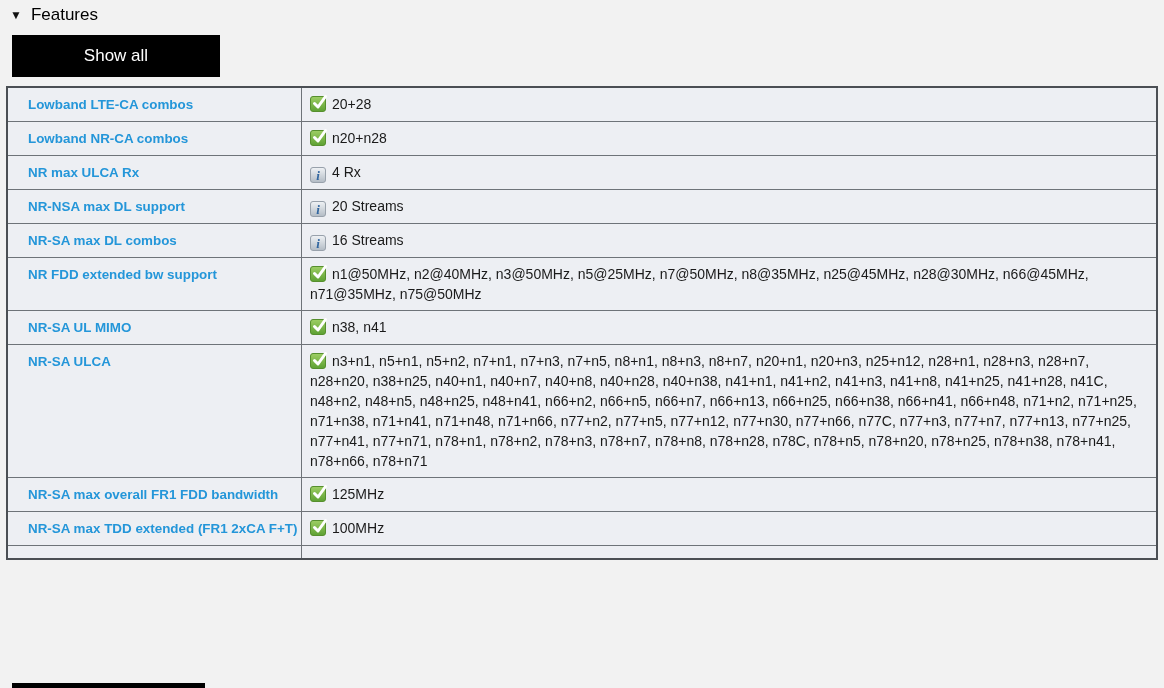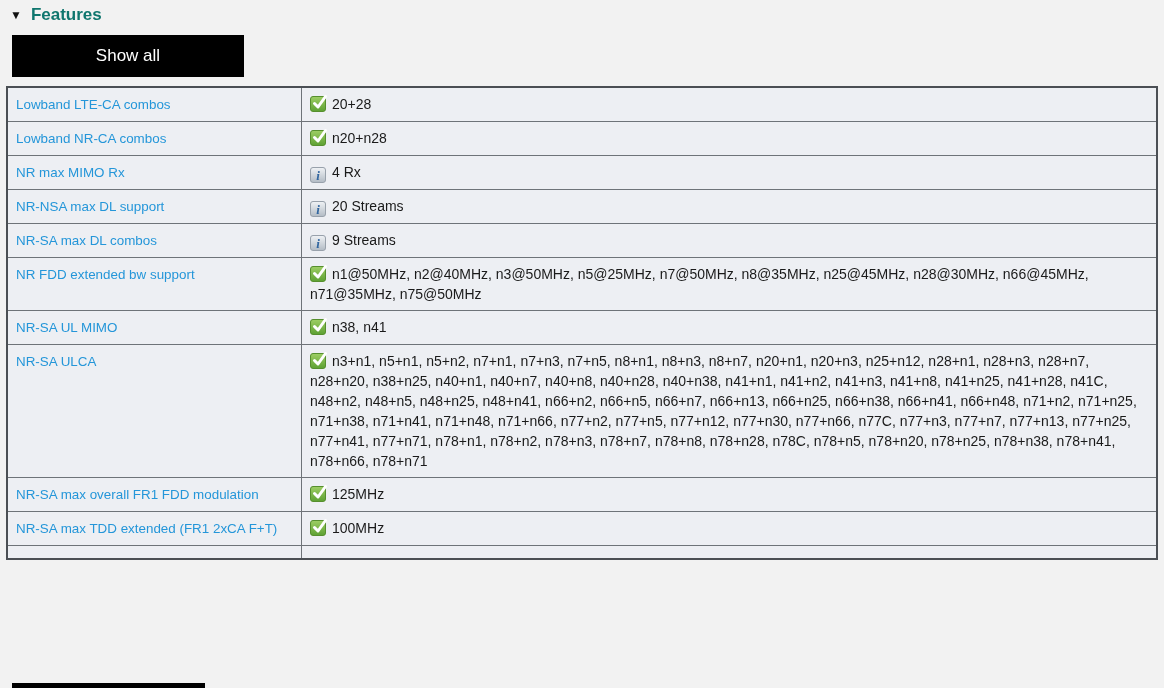--- a/index.html
+++ b/index.html
@@ -7,44 +7,45 @@
     width:1164px;height:688px;overflow:hidden;position:relative;
     background:#f2f2f2;
     font-family:"Liberation Sans","DejaVu Sans",sans-serif;
     -webkit-font-smoothing:antialiased;
   }
   .section-header{
     display:flex;align-items:center;gap:9px;
     padding:5px 0 0 10px;cursor:pointer;
   }
   .tri{font-size:12px;color:#111;line-height:20px;}
-  .title{font-size:17px;font-weight:bold;color:#0f766e;}
+  .title{font-size:17px;font-weight:normal;color:#000000;}
   .show-all{
-    display:block;margin:10px 0 0 12px;width:232px;height:42px;
+    display:block;margin:10px 0 0 12px;width:208px;height:42px;
     background:#000;color:#fff;border:none;font-size:17px;
     font-family:"Liberation Sans","DejaVu Sans",sans-serif;
     cursor:pointer;
   }
   table.features{
     margin:9px 6px 0 6px;width:1152px;
     border-collapse:collapse;
     background:#edeff3;
     border:2px solid #4b4f54;
     table-layout:fixed;
   }
   td{
     border:1px solid #6e7378;
     padding:6px 8px;
     font-size:14px;line-height:20px;color:#1a1a1a;
     vertical-align:top;
   }
   td.feature-cell{width:277px;white-space:nowrap;overflow:hidden;}
   a.feature-link{
-    color:#2496d9;font-weight:normal;font-size:13.4px;
+    color:#2496d9;font-weight:bold;font-size:13.4px;
     text-decoration:none;
+    margin-left:12px;
   }
   .icon{
     display:inline-block;width:16px;height:16px;border-radius:3px;
     margin-right:6px;vertical-align:-3px;text-align:center;
     position:relative;box-sizing:border-box;
   }
   .icon-check{
     background:linear-gradient(#9ccd63,#5fa234);
     border:1px solid #568f2e;
   }
@@ -93,42 +94,42 @@
     </td>
     <td class="value-cell">
       <span class="icon icon-check"><svg width="16" height="15" viewBox="0 0 16 15">
                 <path d="M2.5 8.5 L6 12 L13.5 1.5" fill="none" stroke="#fff" stroke-width="3" stroke-linecap="round" stroke-linejoin="round"></path>
               </svg></span><span class="value-text">n20+n28</span>
     </td>
   </tr>
 
   <tr>
     <td class="feature-cell">
-      <a href="#" class="feature-link">NR max MIMO Rx</a>
+      <a href="#" class="feature-link">NR max ULCA Rx</a>
     </td>
     <td class="value-cell">
       <span class="icon icon-info">i</span><span class="value-text">4 Rx</span>
     </td>
   </tr>
 
   <tr>
     <td class="feature-cell">
       <a href="#" class="feature-link">NR-NSA max DL support</a>
     </td>
     <td class="value-cell">
       <span class="icon icon-info">i</span><span class="value-text">20 Streams</span>
     </td>
   </tr>
 
   <tr>
     <td class="feature-cell">
       <a href="#" class="feature-link">NR-SA max DL combos</a>
     </td>
     <td class="value-cell">
-      <span class="icon icon-info">i</span><span class="value-text">9 Streams</span>
+      <span class="icon icon-info">i</span><span class="value-text">16 Streams</span>
     </td>
   </tr>
 
 
   <tr>
     <td class="feature-cell">
       <a href="#" class="feature-link">NR FDD extended bw support</a>
     </td>
     <td class="value-cell">
       <span class="icon icon-check"><svg width="16" height="15" viewBox="0 0 16 15">
@@ -154,21 +155,21 @@
     </td>
     <td class="value-cell">
       <span class="icon icon-check"><svg width="16" height="15" viewBox="0 0 16 15">
                 <path d="M2.5 8.5 L6 12 L13.5 1.5" fill="none" stroke="#fff" stroke-width="3" stroke-linecap="round" stroke-linejoin="round"></path>
               </svg></span><span class="value-text">n3+n1, n5+n1, n5+n2, n7+n1, n7+n3, n7+n5, n8+n1, n8+n3, n8+n7, n20+n1, n20+n3, n25+n12, n28+n1, n28+n3, n28+n7, n28+n20, n38+n25, n40+n1, n40+n7, n40+n8, n40+n28, n40+n38, n41+n1, n41+n2, n41+n3, n41+n8, n41+n25, n41+n28, n41C, n48+n2, n48+n5, n48+n25, n48+n41, n66+n2, n66+n5, n66+n7, n66+n13, n66+n25, n66+n38, n66+n41, n66+n48, n71+n2, n71+n25, n71+n38, n71+n41, n71+n48, n71+n66, n77+n2, n77+n5, n77+n12, n77+n30, n77+n66, n77C, n77+n3, n77+n7, n77+n13, n77+n25, n77+n41, n77+n71, n78+n1, n78+n2, n78+n3, n78+n7, n78+n8, n78+n28, n78C, n78+n5, n78+n20, n78+n25, n78+n38, n78+n41, n78+n66, n78+n71</span>
     </td>
   </tr>
 
   <tr>
     <td class="feature-cell">
-      <a href="#" class="feature-link">NR-SA max overall FR1 FDD modulation</a>
+      <a href="#" class="feature-link">NR-SA max overall FR1 FDD bandwidth</a>
     </td>
     <td class="value-cell">
       <span class="icon icon-check"><svg width="16" height="15" viewBox="0 0 16 15">
                 <path d="M2.5 8.5 L6 12 L13.5 1.5" fill="none" stroke="#fff" stroke-width="3" stroke-linecap="round" stroke-linejoin="round"></path>
               </svg></span><span class="value-text">125MHz</span>
     </td>
   </tr>
 
 
   <tr>

